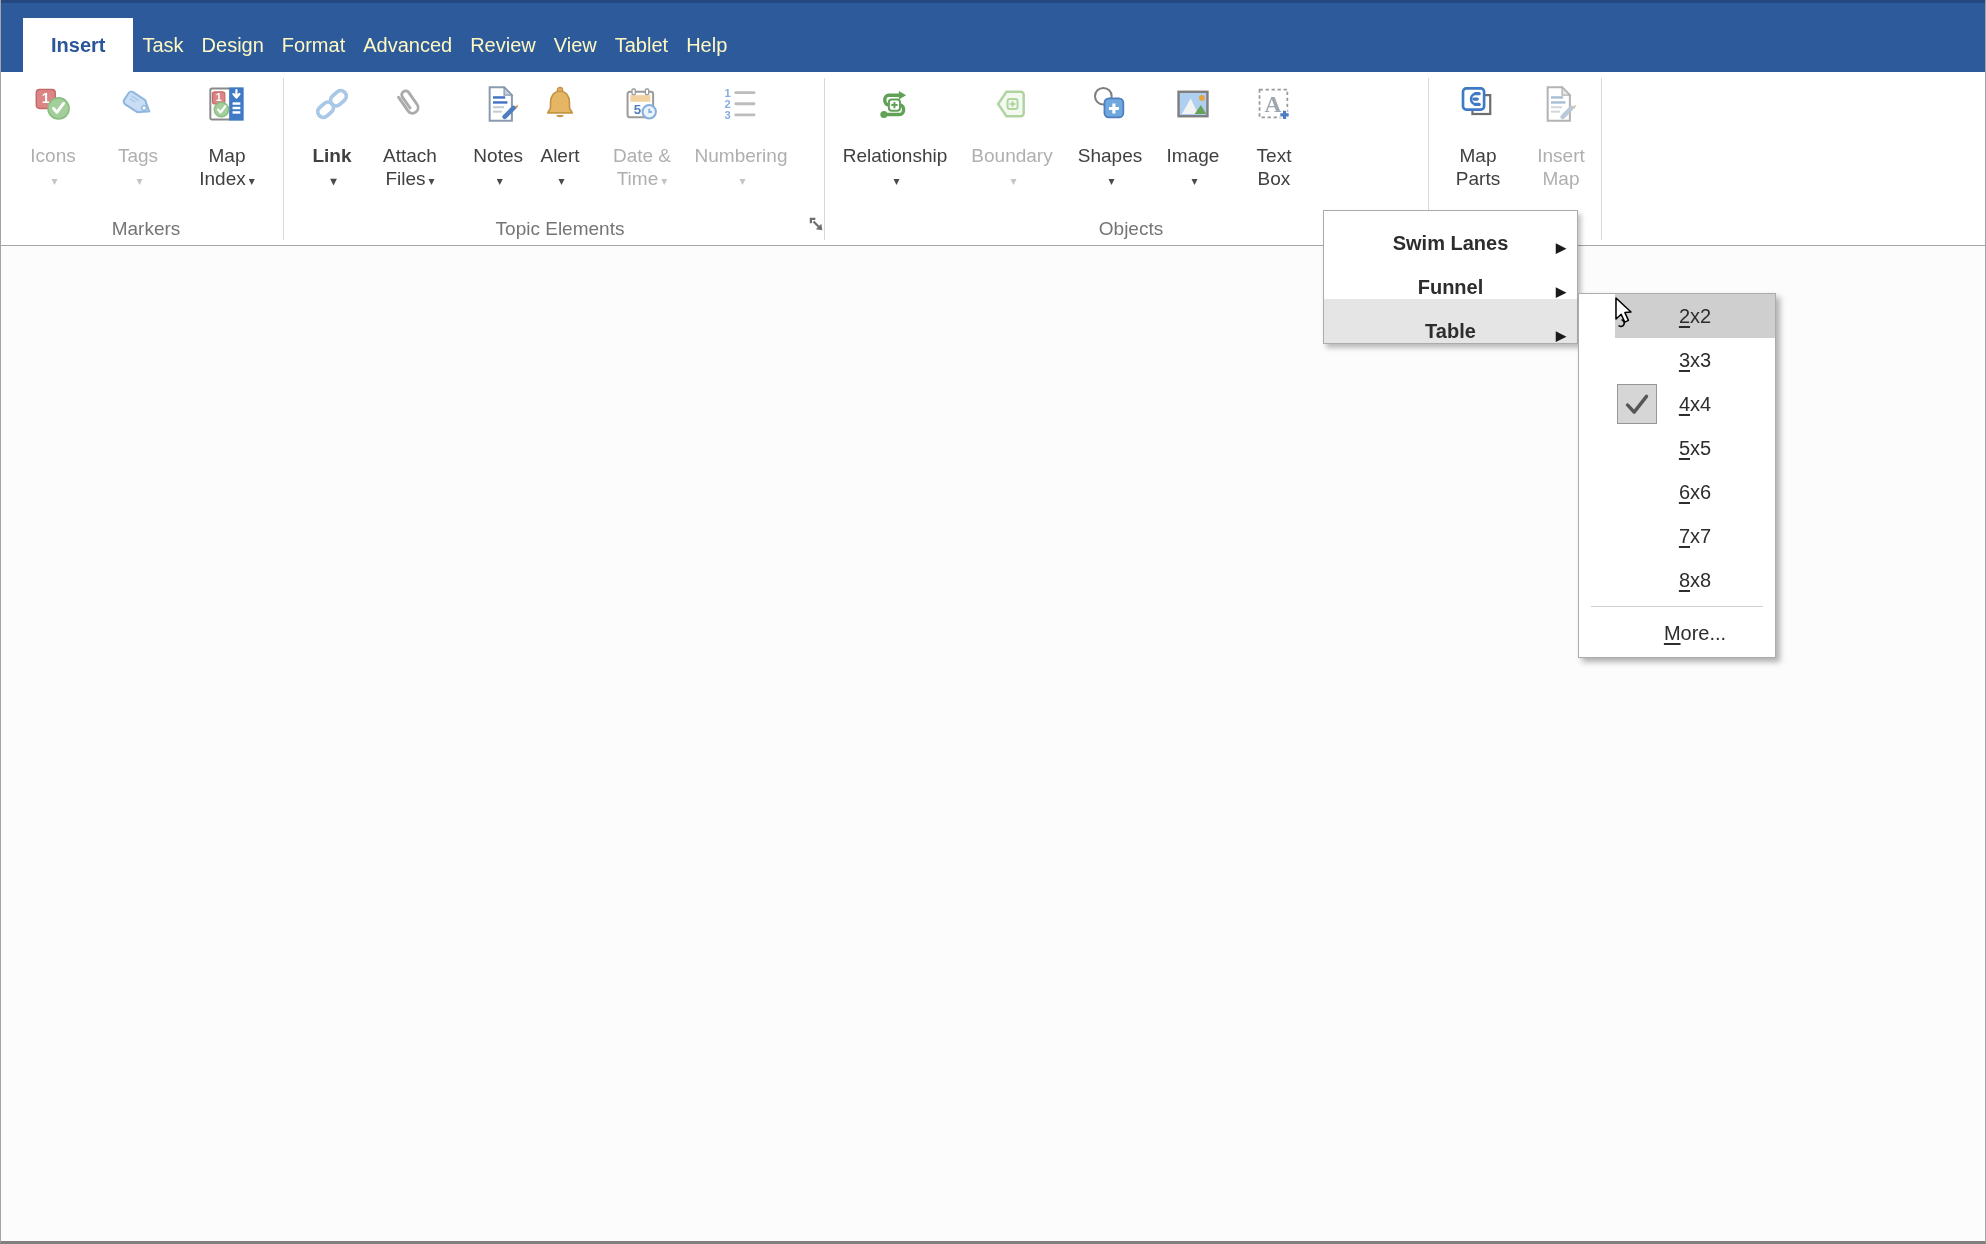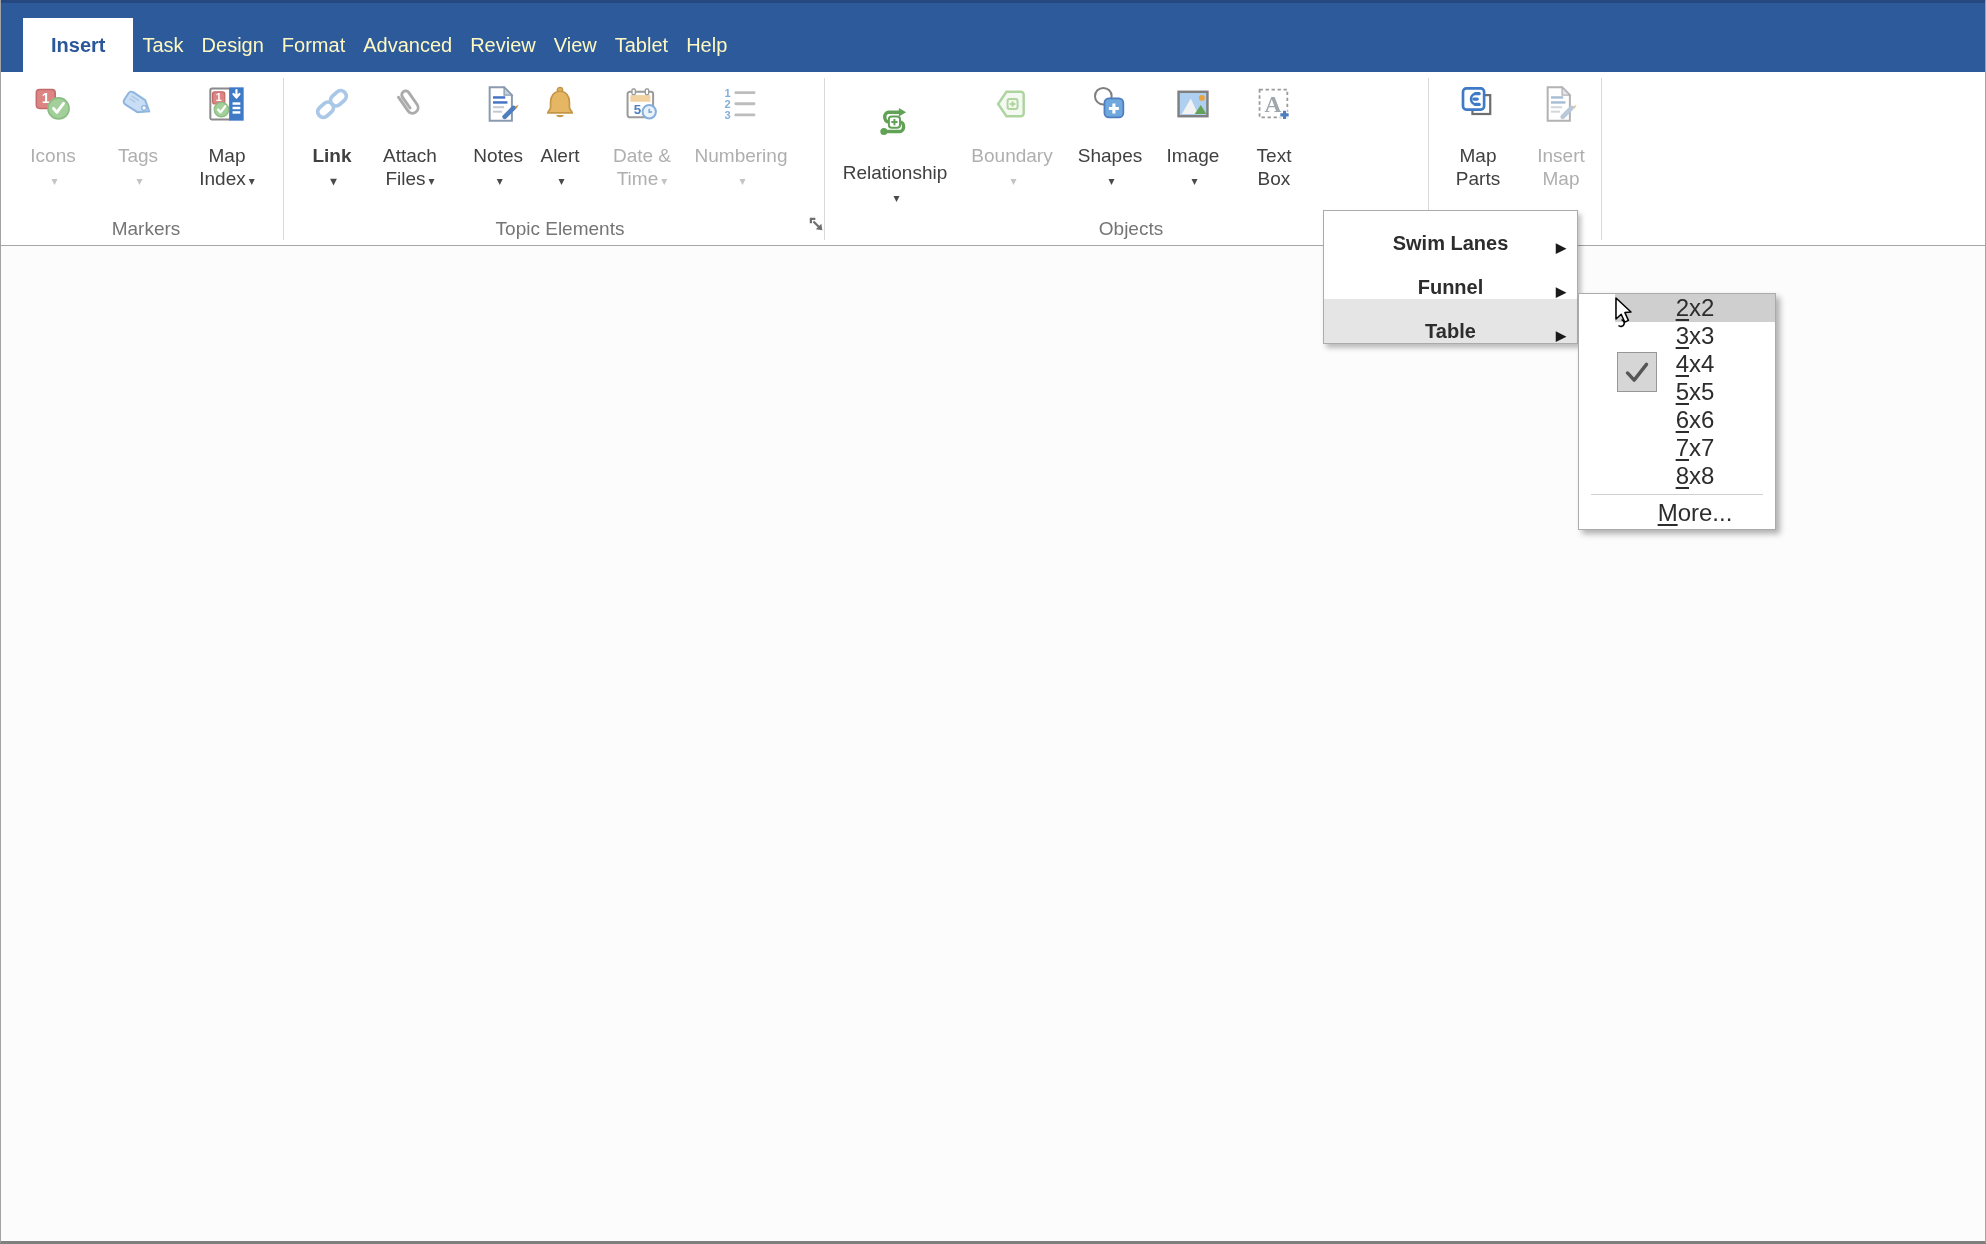--- a/index.html
+++ b/index.html
@@ -32,22 +32,22 @@
   
   .menu{position:absolute;left:1322px;top:210px;width:255px;background:#FFFFFF;
     border:1px solid #ABABAB;box-shadow:3px 4px 5px rgba(0,0,0,.25);z-index:5;box-sizing:border-box;}
   .menu-item{height:44px;display:flex;align-items:flex-end;justify-content:center;position:relative;
     font-size:20px;color:#2D2D2D;cursor:default;font-weight:bold;}
   .menu-item.hl{background:#e5e5e5;}
   .mi-arrow{position:absolute;right:11px;font-size:13px;color:#1A1A1A;}
   
   .submenu{position:absolute;left:1577px;top:293px;width:198px;background:#FFFFFF;
     border:1px solid #ABABAB;box-shadow:4px 4px 6px rgba(0,0,0,.3);z-index:6;box-sizing:border-box;padding-bottom:2px;}
-  .smi{height:28px;display:flex;align-items:center;justify-content:center;position:relative;
-    font-size:24px;color:#2D2D2D;cursor:default;margin-left:36px;}
+  .smi{height:44px;display:flex;align-items:center;justify-content:center;position:relative;
+    font-size:20px;color:#2D2D2D;cursor:default;margin-left:36px;}
   .smi.hl{background:#CFCFCF;}
   .smi .ul{text-decoration:underline;text-underline-offset:3px;}
   .checkbox{position:absolute;left:2px;top:2px;width:40px;height:40px;background:#D6D6D6;
     border:1px solid #979797;box-sizing:border-box;}
   .sm-sep{height:1px;background:#D0D0D0;margin:4px 12px;}
   
   .cursor{position:absolute;left:1612px;top:297px;z-index:10;pointer-events:none;}
 </style>
 </head>
 <body>
@@ -219,21 +219,21 @@
         <svg viewBox="0 0 18 18" width="20" height="20">
             <path d="M3.5 7.5 V3.5 H7.5" stroke="#6E6E6E" stroke-width="2" fill="none"></path>
             <path d="M5.8 5.8 L11.5 11.5" stroke="#6E6E6E" stroke-width="2"></path>
             <path d="M13.8 13.8 L7.9 12.9 L12.9 7.9 Z" fill="#6E6E6E"></path>
           </svg>
       </div>
     </div>
     <div class="gsep" style="left:823px;"></div>
 
     <div class="rgroup" style="left:825px;width:602px;padding-left:8px;">
-      <div class="rbtn" style="width:122px;justify-content:flex-end;">
+      <div class="rbtn" style="width:122px;">
         <span class="rbtn-icon">
           <svg viewBox="0 0 36 36">
               <path d="M8 27.5 h14 c5 0 5 -8.7 0 -8.7 H12.5 c-5 0 -5 -8.7 0 -8.7 h10" stroke="#61A257" stroke-width="3.1" fill="none"></path>
               <circle cx="8" cy="27.5" r="3.2" fill="#61A257"></circle>
               <path d="M21.5 6.3 l6.5 3.8 -6.5 3.8 z" fill="#61A257"></path>
               <rect x="12.5" y="14" width="10" height="10" rx="2.5" fill="#fff" stroke="#61A257" stroke-width="1.8"></rect>
               <path d="M17.5 16.2 v5.6 M14.7 19 h5.6" stroke="#61A257" stroke-width="1.8"></path>
             </svg>
         </span>
         <span class="rbtn-label">

